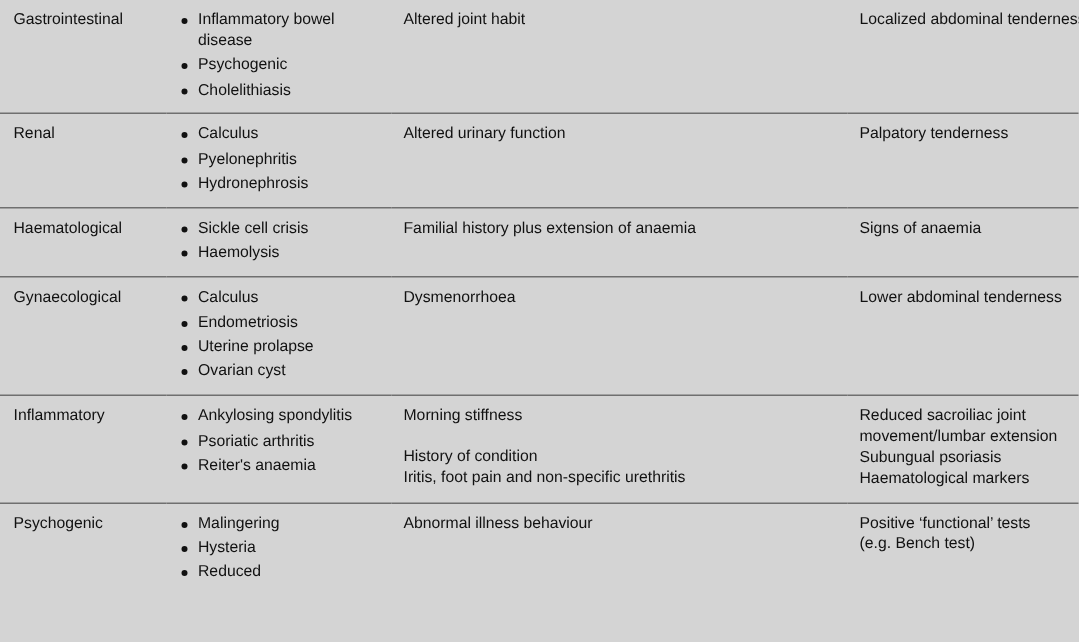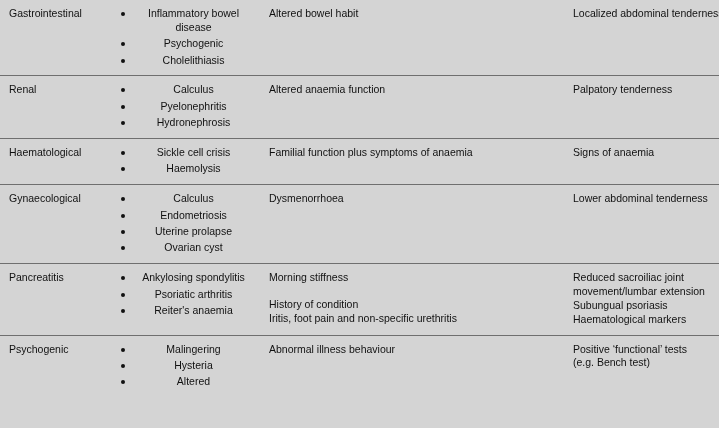--- a/index.html
+++ b/index.html
@@ -39,21 +39,20 @@
 
   ul.bullets {
     margin: 0;
     padding: 0;
     list-style: none;
   }
   ul.bullets li {
     position: relative;
     padding-left: 13px;
     margin-bottom: 2.5px;
-    text-align: center;
   }
   ul.bullets li:last-child {
     margin-bottom: 0;
   }
   ul.bullets li::before {
     content: "";
     position: absolute;
     left: 2px;
     top: 5px;
     width: 4px;
@@ -82,58 +81,58 @@
         <span class="cat">Gastrointestinal</span>
       </td>
       <td class="col-list">
         <ul class="bullets">
           <li>Inflammatory bowel disease</li>
           <li>Psychogenic</li>
           <li>Cholelithiasis</li>
         </ul>
       </td>
       <td class="col-mid lines">
-        <p>Altered bowel habit</p>
+        <p>Altered joint habit</p>
       </td>
       <td class="col-right lines">
         <p>Localized abdominal tenderness</p>
       </td>
     </tr>
 
     <tr class="row">
       <td class="col-cat">
         <span class="cat">Renal</span>
       </td>
       <td class="col-list">
         <ul class="bullets">
           <li>Calculus</li>
           <li>Pyelonephritis</li>
           <li>Hydronephrosis</li>
         </ul>
       </td>
       <td class="col-mid lines">
-        <p>Altered anaemia function</p>
+        <p>Altered urinary function</p>
       </td>
       <td class="col-right lines">
         <p>Palpatory tenderness</p>
       </td>
     </tr>
 
     <tr class="row">
       <td class="col-cat">
         <span class="cat">Haematological</span>
       </td>
       <td class="col-list">
         <ul class="bullets">
           <li>Sickle cell crisis</li>
           <li>Haemolysis</li>
         </ul>
       </td>
       <td class="col-mid lines">
-        <p>Familial function plus symptoms of anaemia</p>
+        <p>Familial history plus extension of anaemia</p>
       </td>
       <td class="col-right lines">
         <p>Signs of anaemia</p>
       </td>
     </tr>
 
     <tr class="row">
       <td class="col-cat">
         <span class="cat">Gynaecological</span>
       </td>
@@ -148,21 +147,21 @@
       <td class="col-mid lines">
         <p>Dysmenorrhoea</p>
       </td>
       <td class="col-right lines">
         <p>Lower abdominal tenderness</p>
       </td>
     </tr>
 
     <tr class="row">
       <td class="col-cat">
-        <span class="cat">Pancreatitis</span>
+        <span class="cat">Inflammatory</span>
       </td>
       <td class="col-list">
         <ul class="bullets">
           <li>Ankylosing spondylitis</li>
           <li>Psoriatic arthritis</li>
           <li>Reiter's anaemia</li>
         </ul>
       </td>
       <td class="col-mid lines">
         <p>Morning stiffness</p>
@@ -177,21 +176,21 @@
     </tr>
 
     <tr class="row">
       <td class="col-cat">
         <span class="cat">Psychogenic</span>
       </td>
       <td class="col-list">
         <ul class="bullets">
           <li>Malingering</li>
           <li>Hysteria</li>
-          <li>Altered</li>
+          <li>Reduced</li>
         </ul>
       </td>
       <td class="col-mid lines">
         <p>Abnormal illness behaviour</p>
       </td>
       <td class="col-right lines">
         <p>Positive ‘functional’ tests</p>
         <p>(e.g. Bench test)</p>
       </td>
     </tr>

